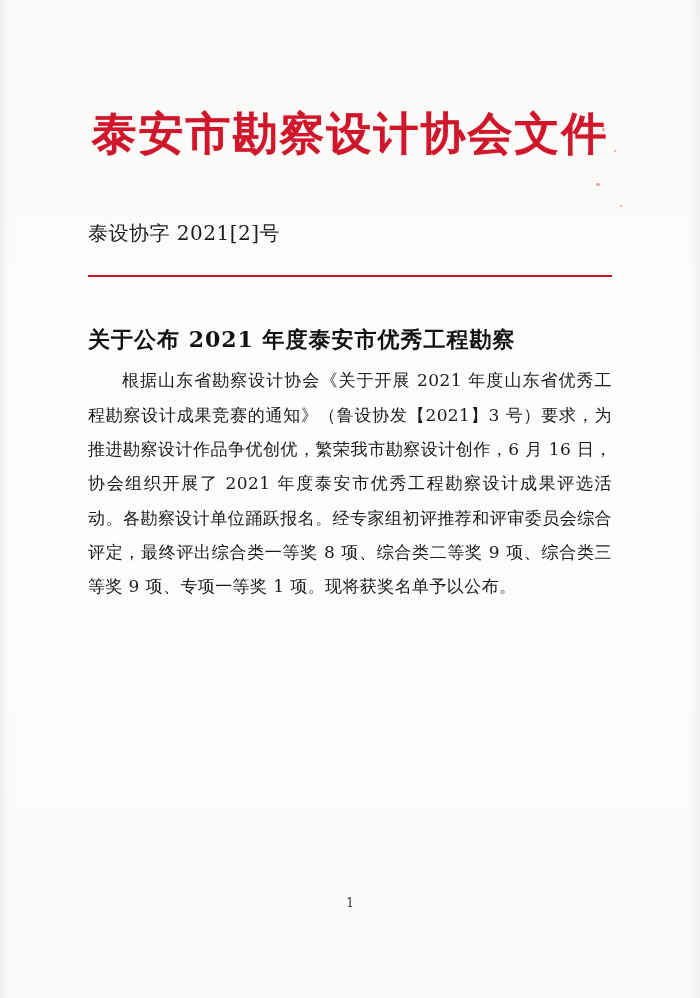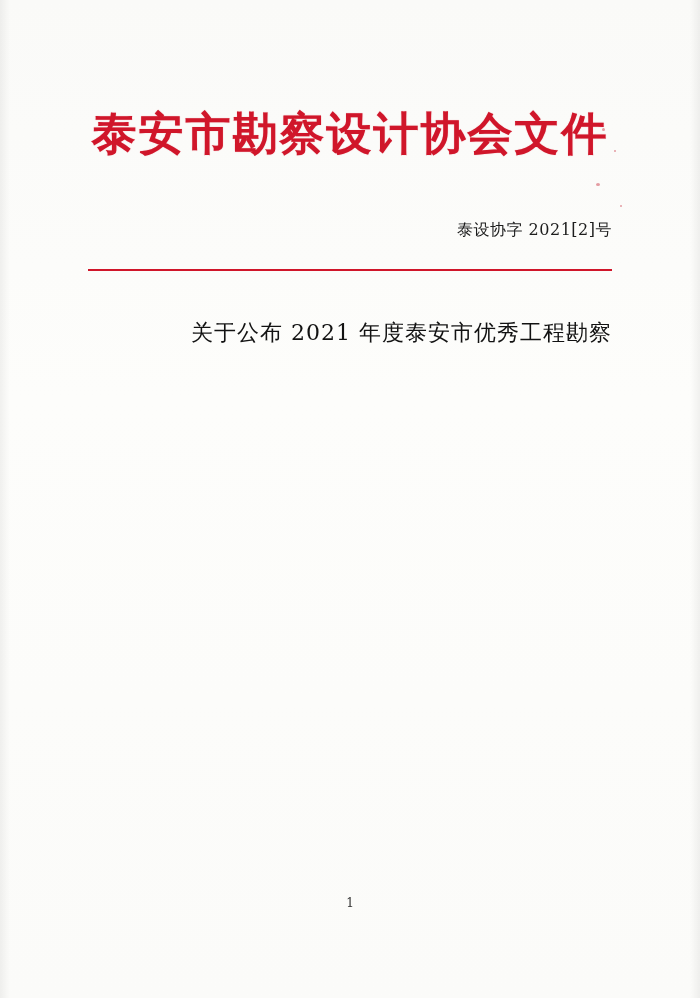--- a/index.html
+++ b/index.html
@@ -41,36 +41,36 @@
     font-family: "DejaVu Serif", "Liberation Serif", serif;
     font-weight: bold;
     font-size: 45px;
     letter-spacing: 2px;
     line-height: 1.15;
     text-shadow: 0 0 1px rgba(208,22,42,0.45);
     white-space: nowrap;
   }
   .doc-number {
     margin-top: 60px;
-    text-align: right;
-    font-size: 16px;
+    text-align: left;
+    font-size: 20px;
     letter-spacing: 0.5px;
     color: #1d1d1d;
   }
   .red-rule {
     margin-top: 28px;
     height: 2.2px;
     background: #d0162a;
     width: 100%;
   }
   .title {
     margin-top: 44px;
-    text-align: right;
+    text-align: left;
     font-size: 22px;
-    font-weight: normal;
+    font-weight: bold;
     line-height: 1.65;
     letter-spacing: 1px;
     color: #121212;
   }
   .title-line {
     display: block;
   }
   .salutation {
     margin-top: 40px;
     font-size: 17px;
@@ -133,16 +133,17 @@
 
     <div class="doc-number">泰设协字 2021[2]号</div>
 
     <div class="red-rule"></div>
 
     <div class="title">
       <span class="title-line">关于公布 2021 年度泰安市优秀工程勘察</span>
     </div>
 
 
+    <div class="body-text">根据山东省勘察设计协会《关于开展 2021 年度山东省优秀工程勘察设计成果竞赛的通知》（鲁设协发【2021】3 号）要求，为推进勘察设计作品争优创优，繁荣我市勘察设计创作，6 月 16 日，协会组织开展了 2021 年度泰安市优秀工程勘察设计成果评选活动。各勘察设计单位踊跃报名。经专家组初评推荐和评审委员会综合评定，最终评出综合类一等奖 8 项、综合类二等奖 9 项、综合类三等奖 9 项、专项一等奖 1 项。现将获奖名单予以公布。</div>
   </div>
 
   <div class="page-number">1</div>
 </div>
 
 </body></html>

